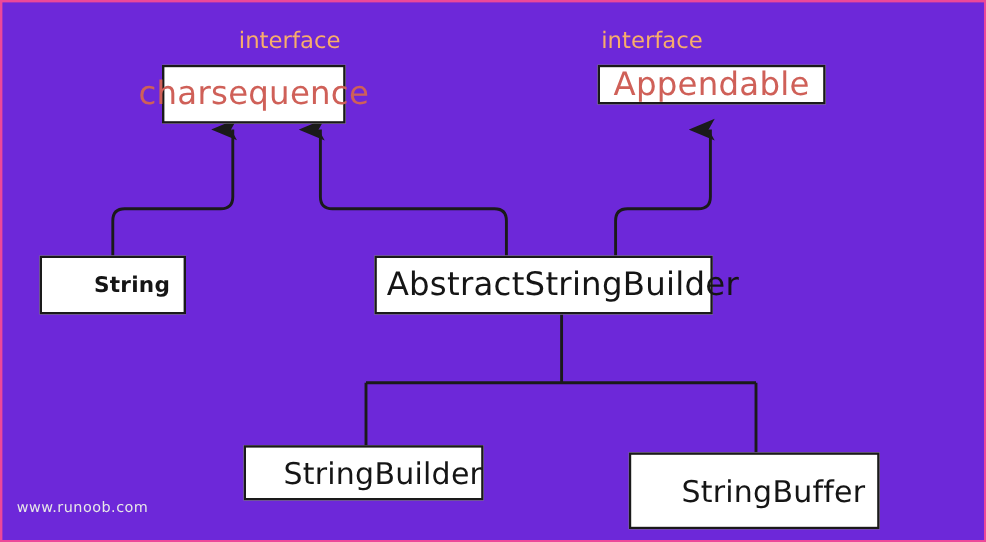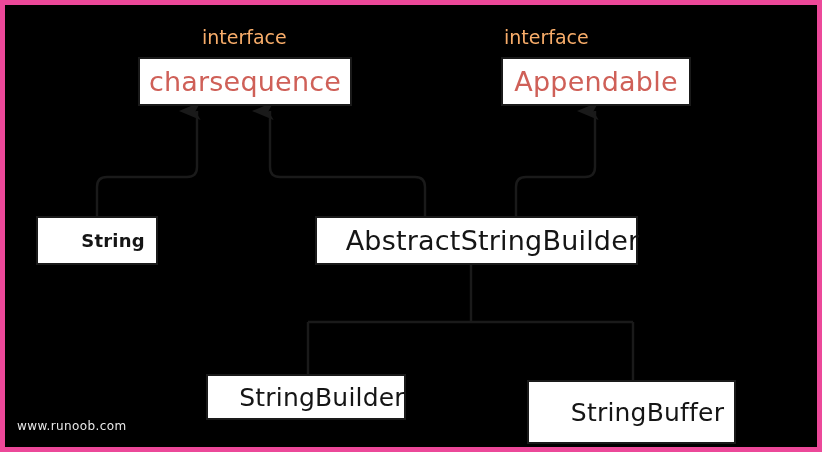--- a/index.html
+++ b/index.html
@@ -7,22 +7,22 @@
     padding: 0;
     background: #ffffff;
   }
   body {
     font-family: "DejaVu Sans", sans-serif;
   }
   #canvas {
     position: relative;
     width: 822px;
     height: 452px;
-    background: #000000;
-    border: 5px solid #ec4899;
+    background: #6d28d9;
+    border: 2px solid #ec4899;
     box-sizing: border-box;
     overflow: hidden;
   }
   #diagram-svg {
     position: absolute;
     left: 0;
     top: 0;
     width: 822px;
     height: 452px;
   }
@@ -58,24 +58,24 @@
     left: 12px;
     top: 414px;
     color: #e8e8e8;
     font-size: 12px;
     font-family: "DejaVu Sans", sans-serif;
     letter-spacing: 0.4px;
     white-space: nowrap;
   }
 
   
-  #node-charsequence { left: 133px; top: 52px;  width: 214px; height: 49px; align-items: center; }
-  #node-appendable   { left: 496px; top: 52px;  width: 190px; height: 49px; }
+  #node-charsequence { left: 133px; top: 52px;  width: 153px; height: 49px; align-items: center; }
+  #node-appendable   { left: 496px; top: 52px;  width: 190px; height: 33px; }
   #node-string       { left: 31px;  top: 211px; width: 122px; height: 49px; }
-  #node-abstract     { left: 310px; top: 211px; width: 323px; height: 49px; }
+  #node-abstract     { left: 310px; top: 211px; width: 282px; height: 49px; }
   #node-stringbuilder{ left: 201px; top: 369px; width: 200px; height: 46px; }
   #node-stringbuffer { left: 522px; top: 375px; width: 209px; height: 64px; }
 
   #node-charsequence .node-label { font-size: 27px; }
   #node-appendable   .node-label { font-size: 27px; }
   #node-string       .node-label { font-size: 18px; font-weight: bold; }
   #node-abstract     .node-label { font-size: 27px; }
   #node-stringbuilder .node-label { font-size: 25px; }
   #node-stringbuffer  .node-label { font-size: 25px; }
 

